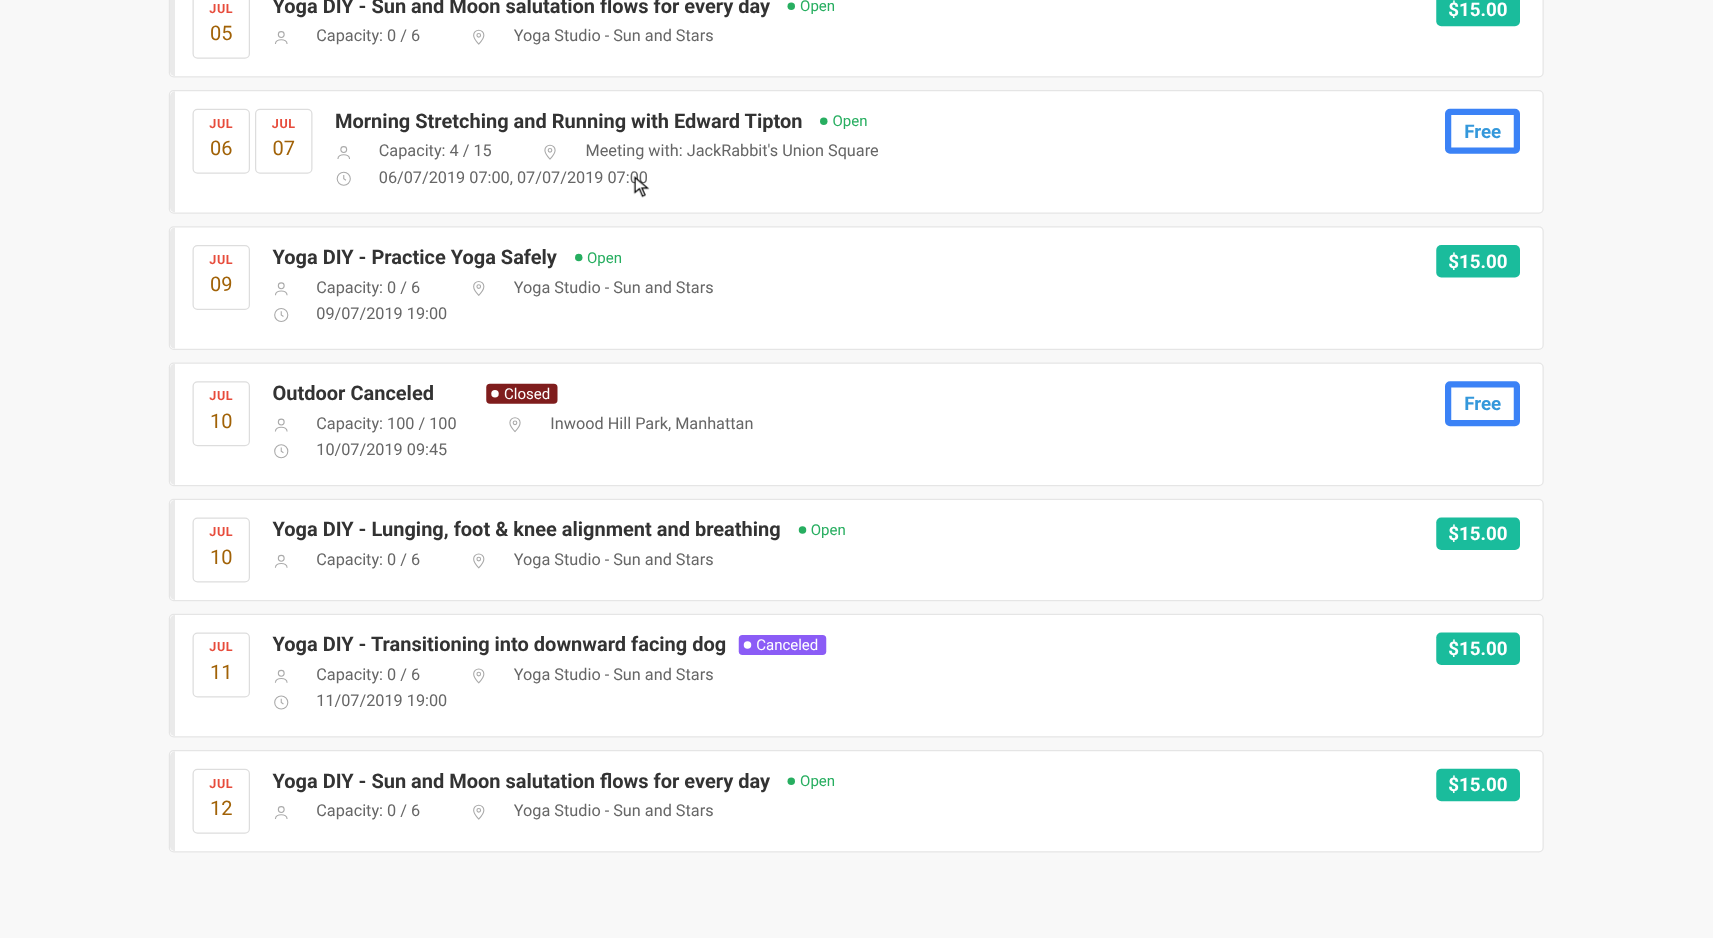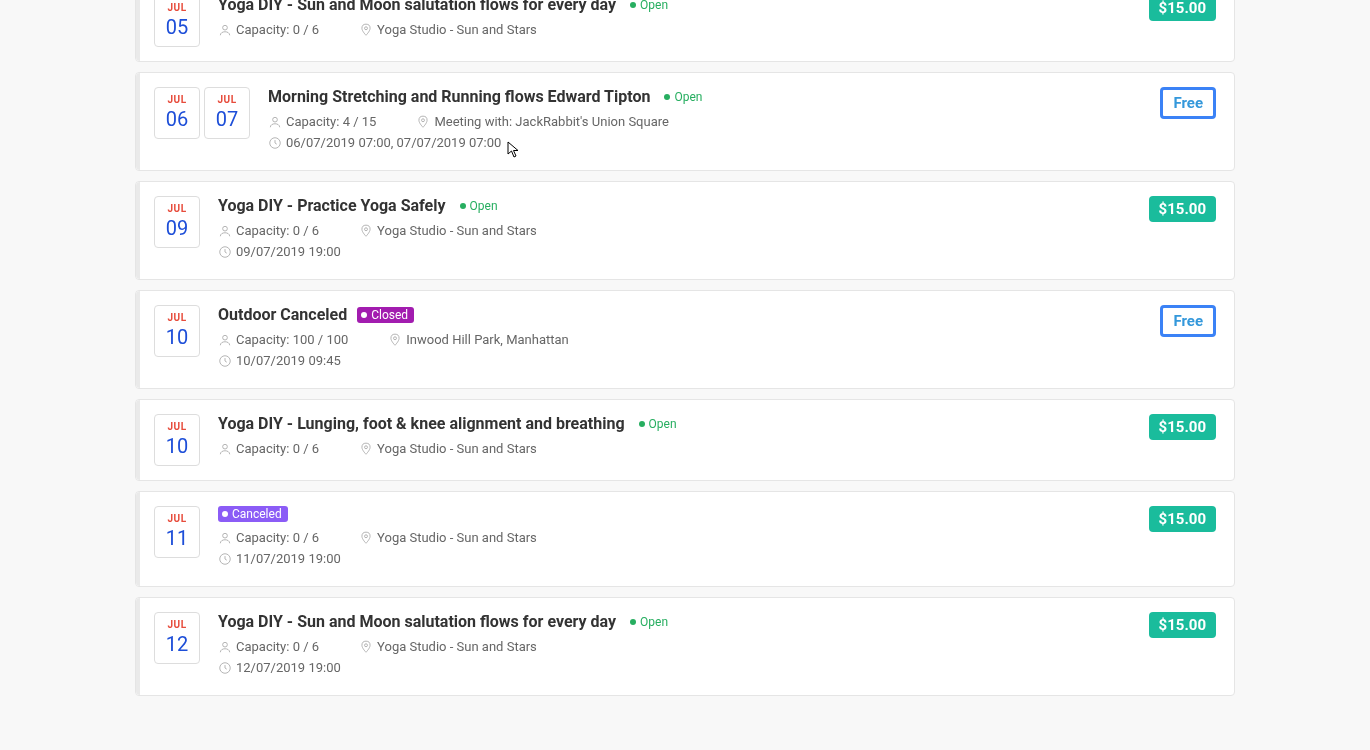--- a/index.html
+++ b/index.html
@@ -47,23 +47,23 @@
     background:#fff;
   }
   .date-month {
     font-size:10px;
     font-weight:700;
     color:#e74c3c;
     letter-spacing:0.5px;
     padding-top:6px;
   }
   .date-day {
-    font-size:20px;
+    font-size:16px;
     font-weight:400;
-    color:#1d4ed8;
+    color:#a16207;
     line-height:28px;
   }
   .body-col { flex:1; }
   .title-row {
     display:flex;
     align-items:center;
     gap:10px;
     margin-bottom:8px;
   }
   .event-title {
@@ -78,57 +78,57 @@
     font-size:12px;
     border-radius:3px;
     padding:1px 6px 1px 4px;
   }
   .status-dot {
     width:6px; height:6px; border-radius:50%;
     display:inline-block;
   }
   .status-open { color:#27ae60; }
   .status-open .status-dot { background:#27ae60; }
-  .status-closed { color:#fff; background:#a21caf; }
+  .status-closed { color:#fff; background:#7f1d1d;margin-left:32px; }
   .status-closed .status-dot { background:#fff; }
   .status-canceled { color:#fff; background:#8b5cf6; }
   .status-canceled .status-dot { background:#fff; }
   .meta-row {
     display:flex;
     align-items:center;
     gap:40px;
     color:#666;
     font-size:13px;
     margin-bottom:6px;
   }
   .meta-item {
     display:inline-flex;
     align-items:center;
-    gap:4px;
+    gap:21px;
   }
   .icon {
     width:14px; height:14px;
     stroke:#aaa;
     fill:none;
     stroke-width:1.5;
     flex-shrink:0;
   }
   .price-col {
     flex-shrink:0;
     margin-left:auto;
   }
   .price-badge {
     font-size:15px;
     font-weight:700;
     padding:4px 10px;
     border-radius:4px;
     display:inline-block;
   }
   .price-paid { background:#1abc9c; color:#fff; }
-  .price-free { background:#fff; color:#3498db; border:3px solid #3b82f6; }
+  .price-free { background:#fff; color:#3498db; border:5px solid #3b82f6; }
   .cursor {
     position:fixed;
     pointer-events:none;
     z-index:100;
     width:16px;height:18px;
   }
 </style>
 </head>
 <body>
 
@@ -173,21 +173,21 @@
           <div class="date-month">JUL</div>
           <div class="date-day">06</div>
         </div>
         <div class="date-box">
           <div class="date-month">JUL</div>
           <div class="date-day">07</div>
         </div>
       </div>
       <div class="body-col">
         <div class="title-row">
-          <span class="event-title">Morning Stretching and Running flows Edward Tipton</span>
+          <span class="event-title">Morning Stretching and Running with Edward Tipton</span>
           <span class="status status-open">
             <span class="status-dot"></span>
             <span>Open</span>
           </span>
         </div>
         <div class="meta-row">
           <span class="meta-item">
             <svg class="icon" viewBox="0 0 24 24">
               <circle cx="12" cy="8" r="4"></circle>
               <path d="M4 21c0-4 4-6 8-6s8 2 8 6"></path>
@@ -336,20 +336,21 @@
     </div>
     <div class="card">
       <div class="date-col">
         <div class="date-box">
           <div class="date-month">JUL</div>
           <div class="date-day">11</div>
         </div>
       </div>
       <div class="body-col">
         <div class="title-row">
+          <span class="event-title">Yoga DIY - Transitioning into downward facing dog</span>
           <span class="status status-canceled">
             <span class="status-dot"></span>
             <span>Canceled</span>
           </span>
         </div>
         <div class="meta-row">
           <span class="meta-item">
             <svg class="icon" viewBox="0 0 24 24">
               <circle cx="12" cy="8" r="4"></circle>
               <path d="M4 21c0-4 4-6 8-6s8 2 8 6"></path>
@@ -398,29 +399,20 @@
               <path d="M4 21c0-4 4-6 8-6s8 2 8 6"></path>
             </svg>
             <span>Capacity: 0 / 6</span>
           </span>
           <span class="meta-item">
             <svg class="icon" viewBox="0 0 24 24">
               <path d="M12 21s-7-7-7-12a7 7 0 0 1 14 0c0 5-7 12-7 12z"></path>
               <circle cx="12" cy="9" r="2.5"></circle>
             </svg>
             <span>Yoga Studio - Sun and Stars</span>
-          </span>
-        </div>
-        <div class="meta-row">
-          <span class="meta-item">
-            <svg class="icon" viewBox="0 0 24 24">
-              <circle cx="12" cy="12" r="9"></circle>
-              <path d="M12 7v5l3 2"></path>
-            </svg>
-            <span>12/07/2019 19:00</span>
           </span>
         </div>
       </div>
       <div class="price-col"><span class="price-badge price-paid">$15.00</span></div>
     </div>
   </div>
 
 <svg class="cursor" id="cursor" viewBox="0 0 16 18" style="left: 507px; top: 141px;">
   <path d="M1 1 L1 13 L4.5 10 L7 16 L9 15 L6.5 9.5 L11 9.5 Z" fill="#fff" stroke="#000" stroke-width="1"></path>
 </svg>

